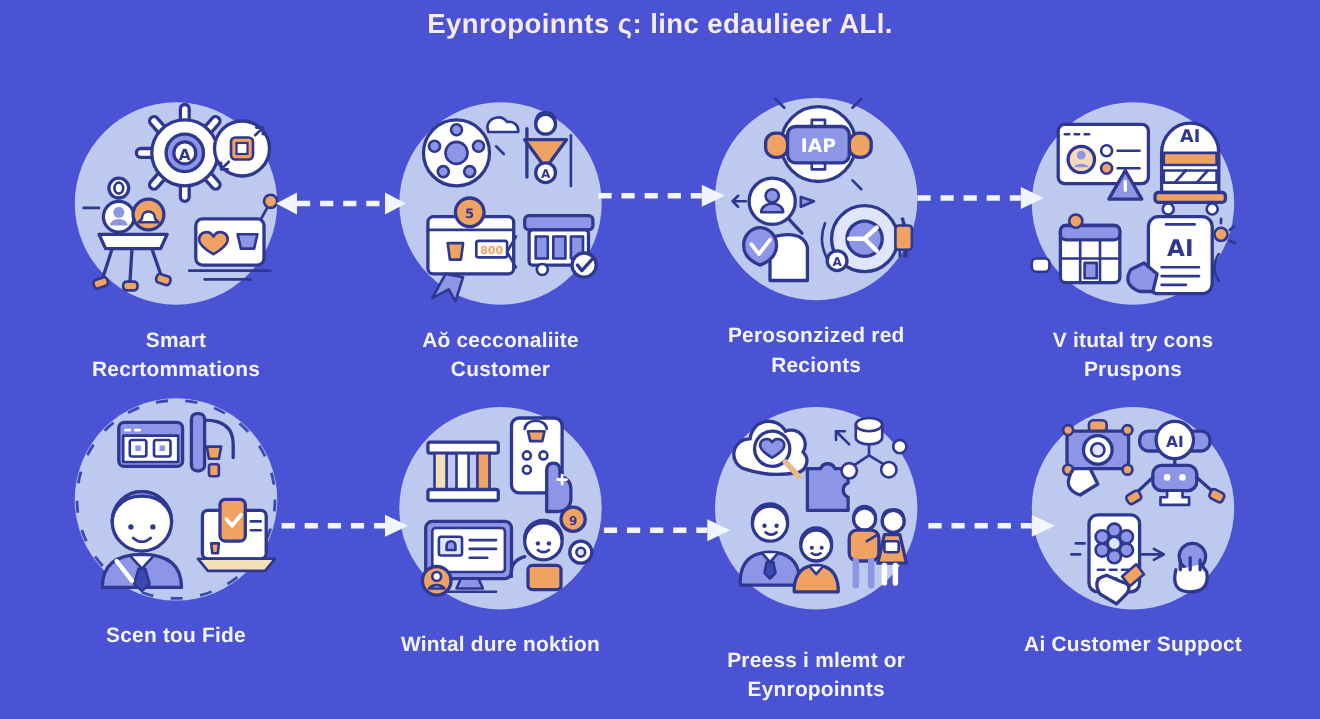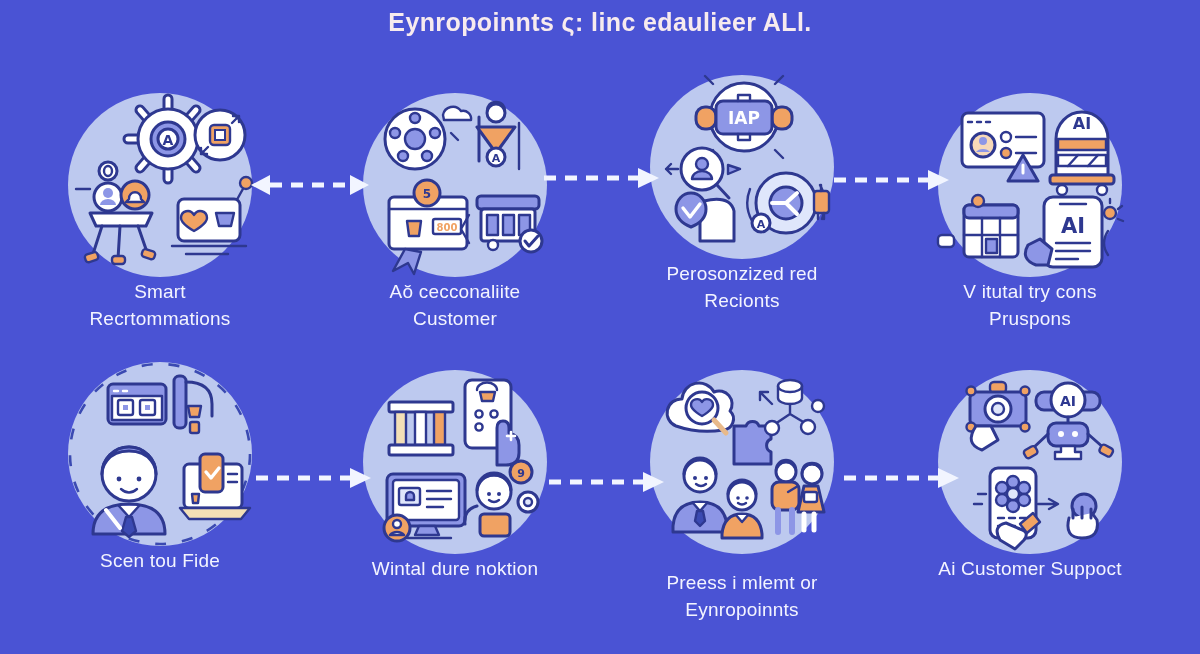--- a/index.html
+++ b/index.html
@@ -4,21 +4,21 @@
 <style>
   html,body{margin:0;padding:0;}
   body{font-family:"Liberation Sans",sans-serif;}
   .stage{position:relative;width:1200px;height:654px;background:#4a53d4;overflow:hidden;}
   .titles{position:absolute;top:8px;left:0;width:100%;text-align:center;color:#f7ebee;}
   .title-line1{font-size:25px;font-weight:700;letter-spacing:.4px;}
   .title-line2{font-size:23px;font-weight:700;margin-top:3px;}
   .step{position:absolute;width:280px;display:flex;flex-direction:column;align-items:center;}
   .circle{width:184px;height:184px;border-radius:50%;background:#bdc9ef;position:relative;}
   .circle svg{position:absolute;left:0;top:0;overflow:visible;}
-  .label{margin-top:2px;text-align:center;color:#f3f4ff;font-weight:400;font-size:19px;line-height:1.4;letter-spacing:.2px;}
+  .label{margin-top:20px;text-align:center;color:#f3f4ff;font-weight:700;font-size:19px;line-height:1.4;letter-spacing:.2px;}
   .label span{display:block;}
   .arrow{position:absolute;}
   
   .s{stroke:#2e3890;stroke-width:3;stroke-linecap:round;stroke-linejoin:round;}
   .s2{stroke:#2e3890;stroke-width:2.4;stroke-linecap:round;stroke-linejoin:round;}
   .nf{fill:none;}
   .wf{fill:#ffffff;}
   .pf{fill:#8d96e6;}
   .of{fill:#f0a263;}
   .lf{fill:#dfe6fb;}
@@ -136,21 +136,21 @@
           <path d="M162,148 l4,5 9,-10" class="nf s"></path>
         </g>
       </svg>
     </div>
     <div class="label">
       <span>Aŏ cecconaliite</span>
       <span>Customer</span>
     </div>
   </div>
 
-  <div class="step" style="left:602px;top:75px;">
+  <div class="step" style="left:602px;top:89px;">
     <div class="circle">
       <svg width="184" height="184" viewBox="0 0 184 184">
         <g>
           <circle cx="94" cy="42" r="34" class="wf s"></circle>
           <path d="M63,9 l-8,-8 M125,9 l8,-8 M63,75 l-8,8 M125,75 l8,8" class="nf s2"></path>
           <rect x="46" y="32" width="20" height="22" rx="9" class="of s"></rect>
           <rect x="122" y="32" width="20" height="22" rx="9" class="of s"></rect>
           <rect x="66" y="26" width="56" height="33" rx="7" class="pf s"></rect>
           <path d="M88,26 v-6 h12 v6 M88,59 v6 h12 v-6" class="nf s2"></path>
           <text x="94" y="49" font-size="17" class="wt">IAP</text>

